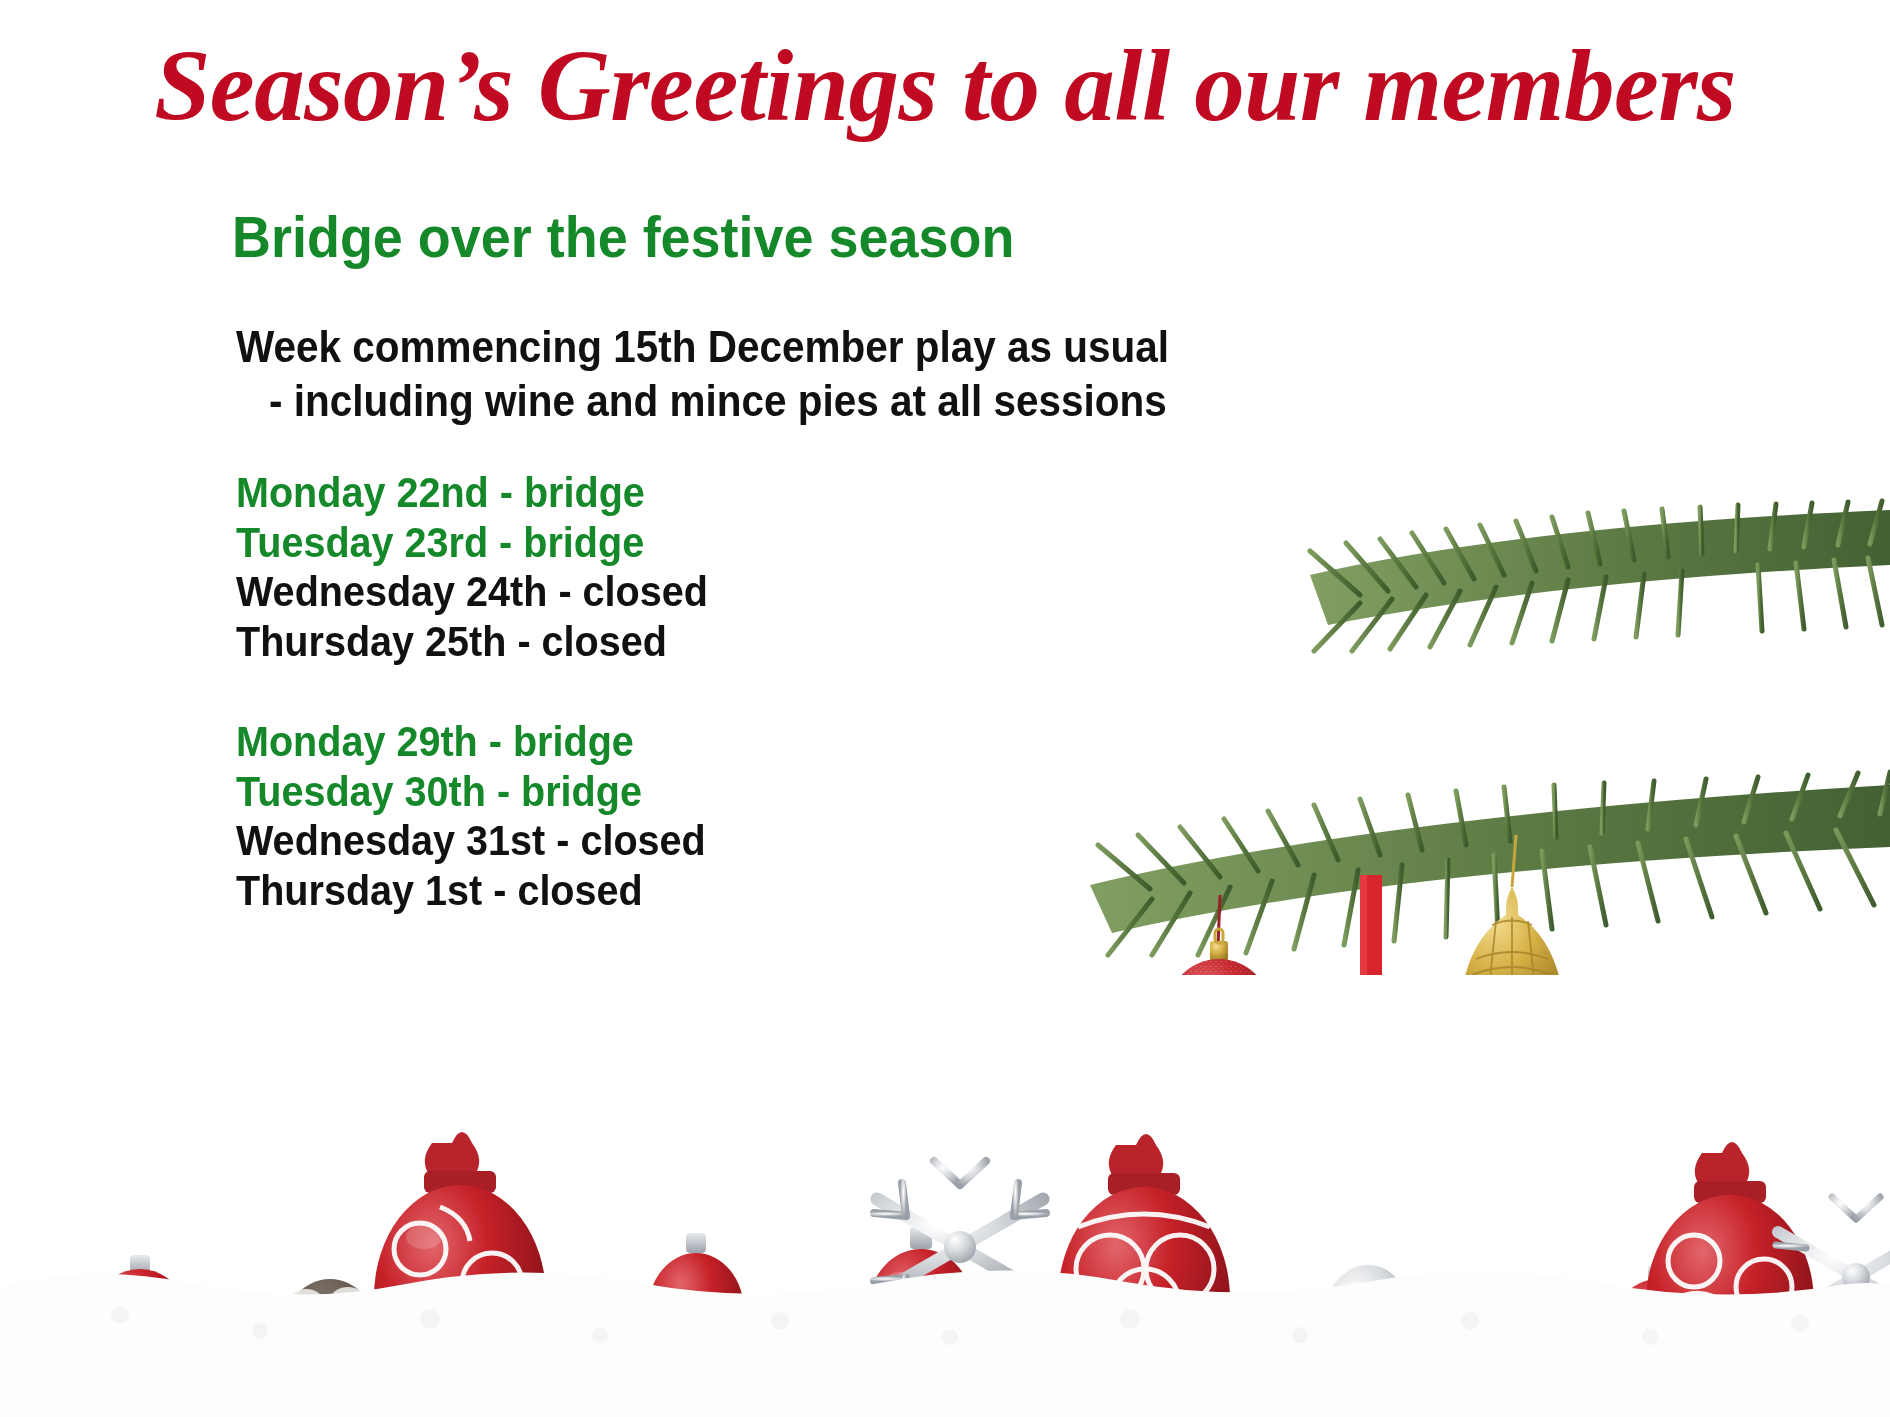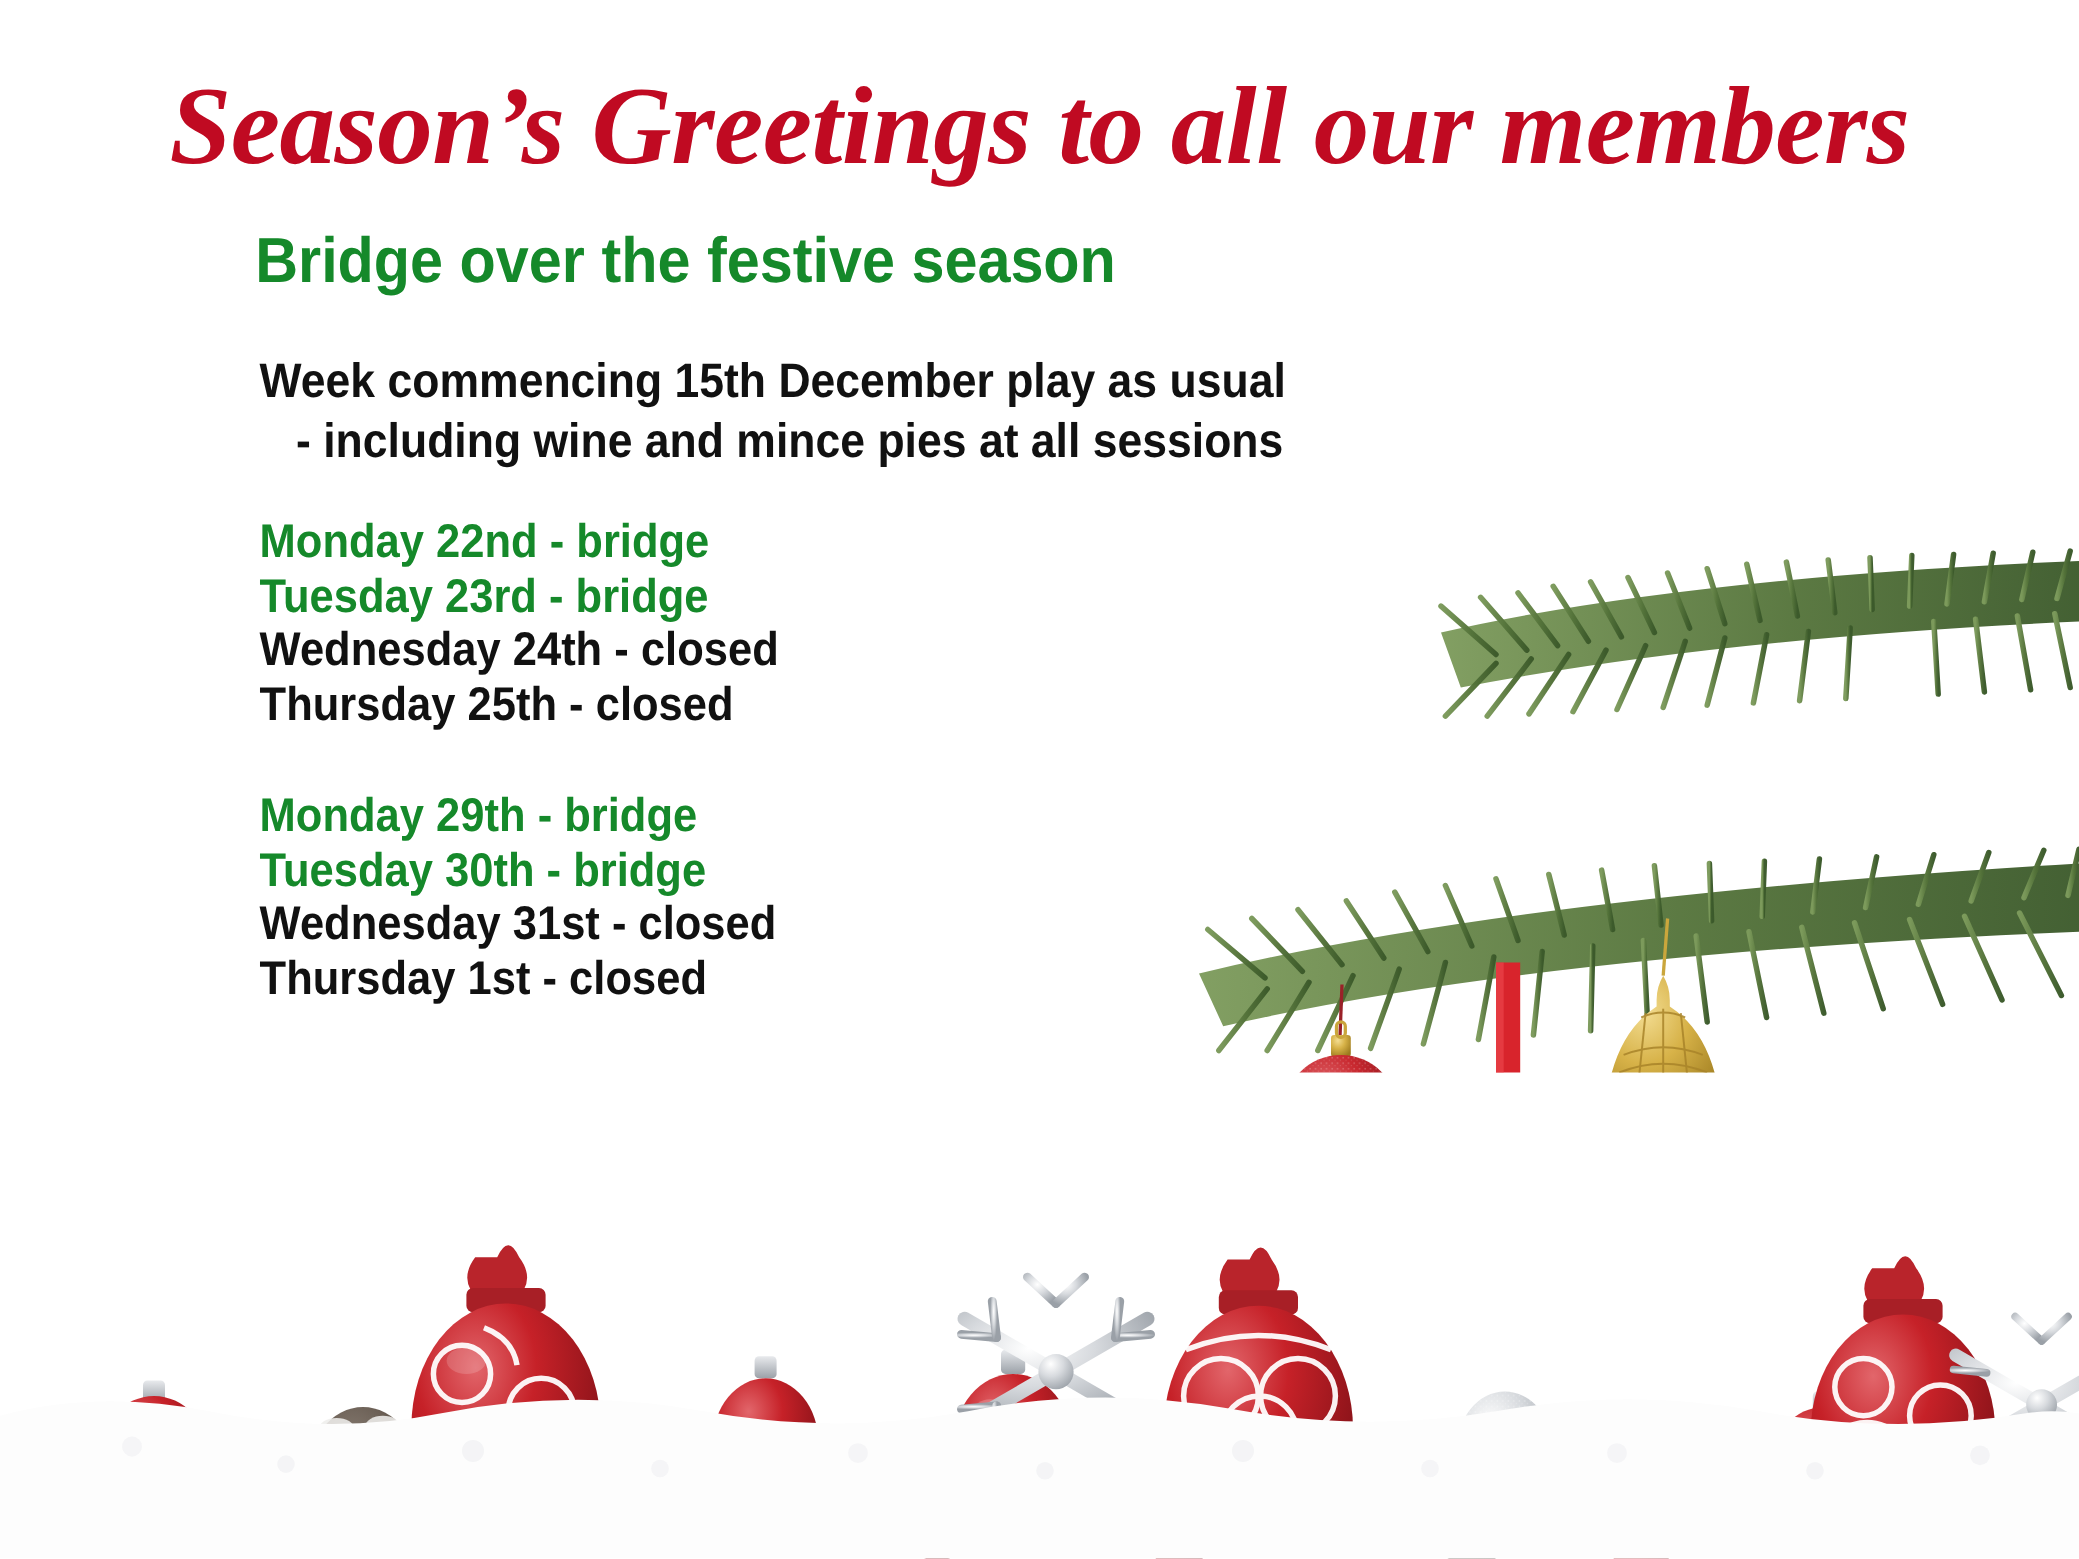--- a/index.html
+++ b/index.html
@@ -6,21 +6,21 @@
   body{
     width:1890px;height:1417px;
     background:#ffffff;
     font-family:"Liberation Sans",sans-serif;
     overflow:hidden;position:relative;
   }
   .poster{position:relative;width:1890px;height:1417px;background:#fff;overflow:hidden;}
 
   
   .title{
-    position:absolute;left:0;top:60px;width:1890px;
+    position:absolute;left:0;top:32px;width:1890px;
     text-align:center;
     font-family:"Liberation Serif","DejaVu Serif",serif;
     font-style:italic;font-weight:700;
     font-size:101px;line-height:1.08;
     color:#c00a22;letter-spacing:-0.5px;
     white-space:nowrap;
     transform:scaleX(1.0);
   }
   .subtitle{
     position:absolute;left:232px;top:205px;

